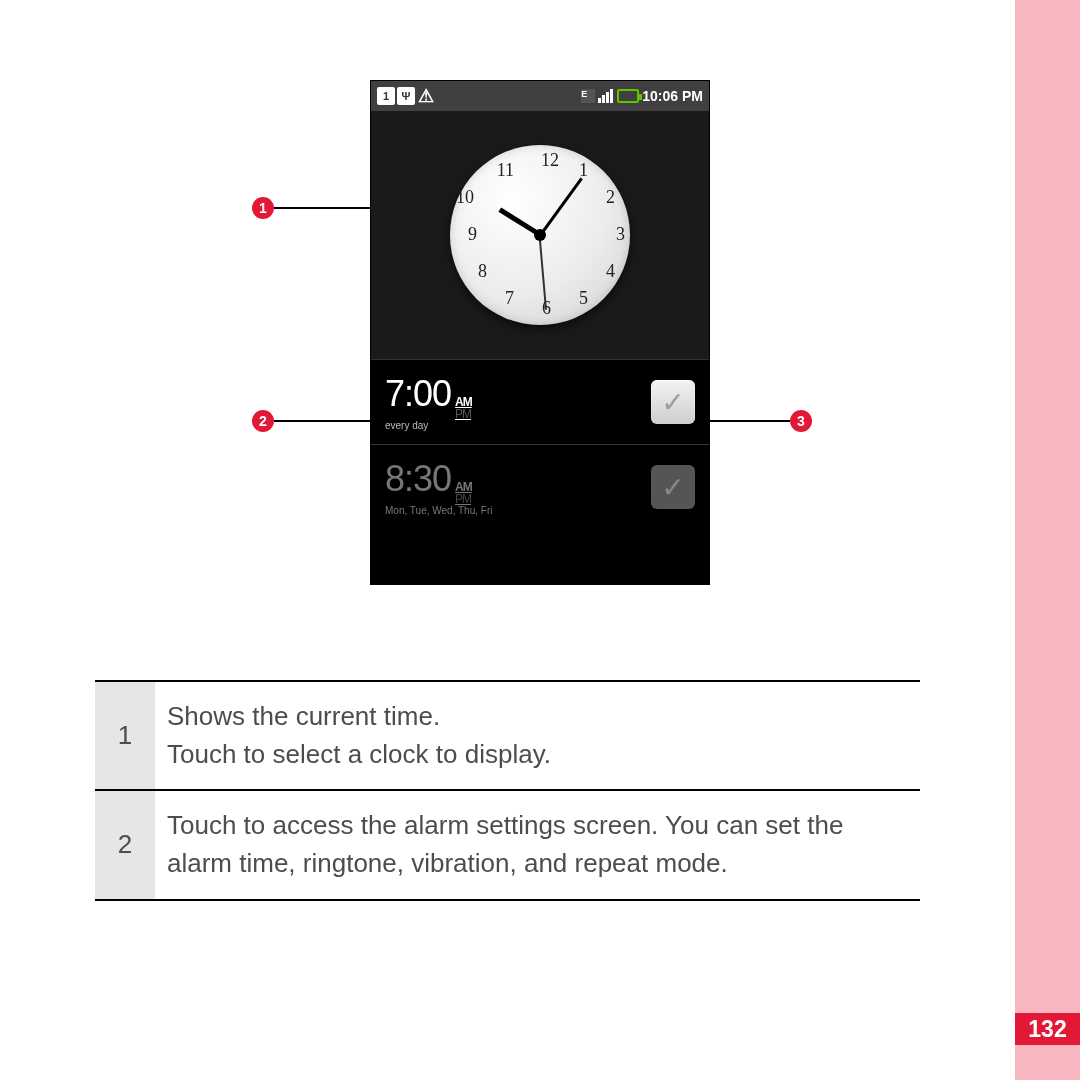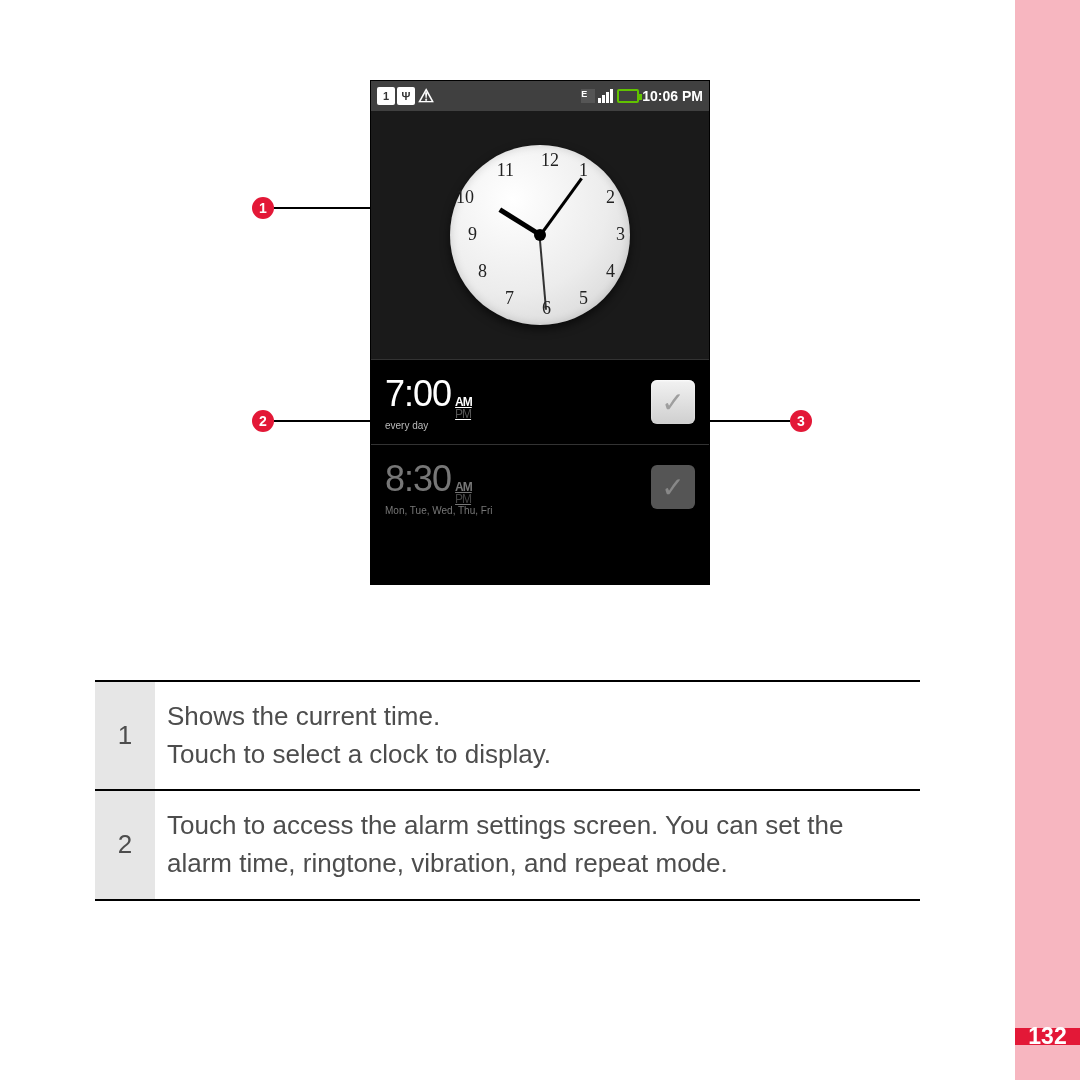--- a/index.html
+++ b/index.html
@@ -24,21 +24,21 @@
     top: 0;
     width: 65px;
     height: 1080px;
     background: #f7b6c0;
   }
   .page-number-box {
     position: absolute;
     right: 0;
     bottom: 35px;
     width: 65px;
-    height: 17px;
+    height: 32px;
     background: #e31837;
     color: #fff;
     font-weight: bold;
     font-size: 23px;
     display: flex;
     align-items: center;
     justify-content: center;
   }
   h1.section-title {
     color: #686868;

